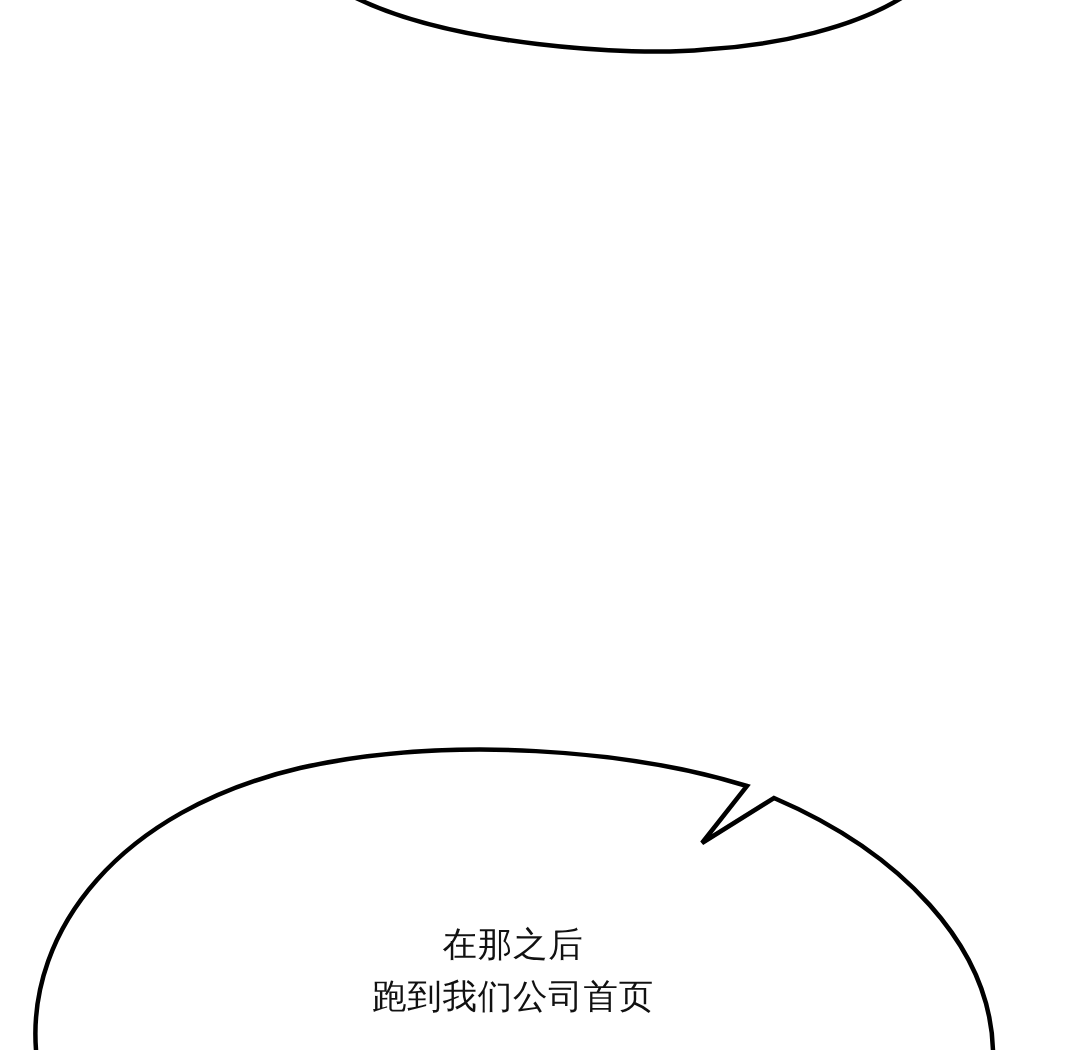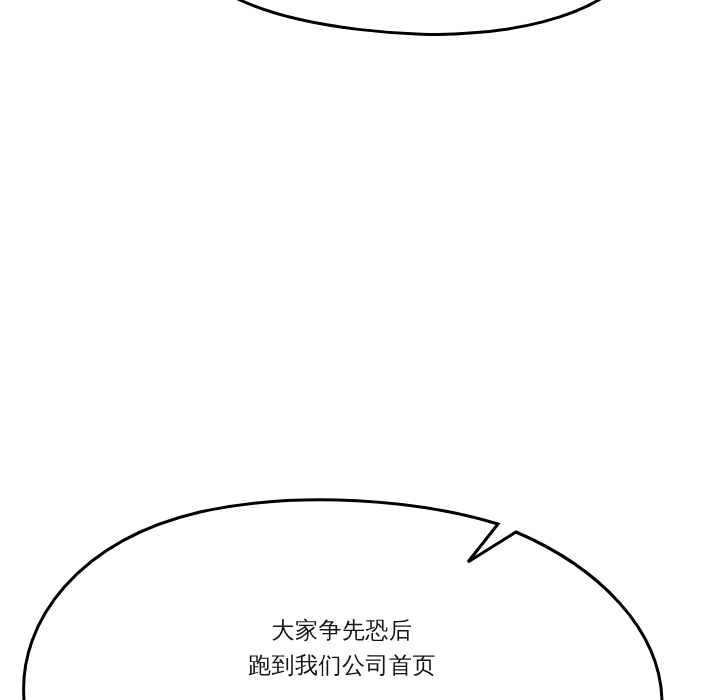--- a/index.html
+++ b/index.html
@@ -48,16 +48,16 @@
 
     <path d="M 24 700
              C 18 620, 80 540, 200 512
              C 300 490, 420 500, 498 524
              L 468 562
              L 516 532
              C 600 568, 660 630, 662 700" fill="#ffffff" stroke="#000000" stroke-width="3" stroke-linejoin="miter" stroke-linecap="round"></path>
   </svg>
 
   <div class="bubble-text">
-    <span class="line">大家争先恐后</span>
+    <span class="line">在那之后</span>
     <span class="line">跑到我们公司首页</span>
   </div>
 </div>
 
 </body></html>

